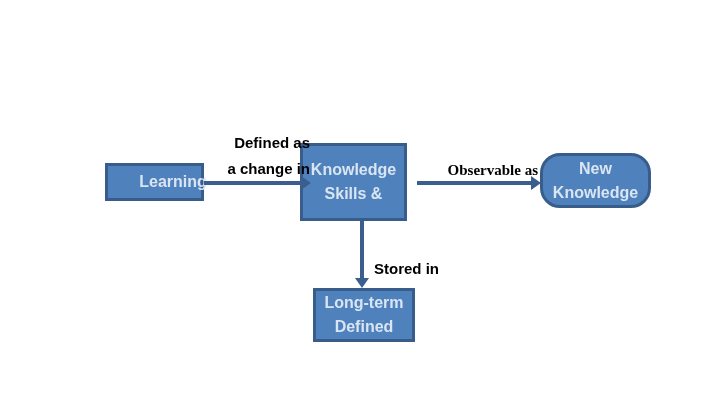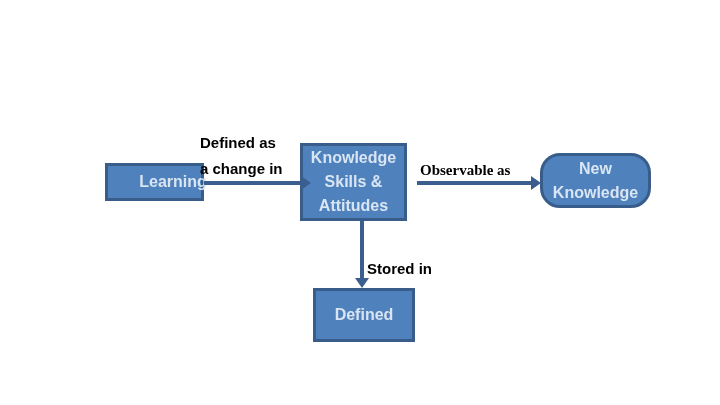--- a/index.html
+++ b/index.html
@@ -64,48 +64,48 @@
     border-top: 10px solid var(--arrow);
   }
   #a1-head { left:301px; top:176px; }
   #a2-head { left:531px; top:176px; }
   #a3-head { left:355px; top:278px; }
   .elabel {
     position: absolute;
     color: var(--label-text);
     font-weight: bold;
     font-size: 15px;
-    text-align: left;
+    text-align: right;
     white-space: nowrap;
   }
   #l-defined    { left:200px; top:130px; width:110px; line-height:26px; }
   #l-observable { left:420px; top:160px; width:118px; line-height:20px;font-family:Liberation Serif, serif; }
   #l-stored     { left:367px; top:259px; width:72px;  line-height:20px; }
 </style>
 </head>
 <body>
 
 <div class="slide">
 
   <div class="node" id="n-learning">
     <div class="nline">Learning</div>
   </div>
 
   <div class="node" id="n-knowledge">
     <div class="nline">Knowledge</div>
     <div class="nline">Skills &amp;</div>
-    <div class="nline">Attitudes</div>
   </div>
 
   <div class="node" id="n-new-behaviours">
     <div class="nline">New</div>
     <div class="nline">Knowledge</div>
   </div>
 
   <div class="node" id="n-longterm">
+    <div class="nline">Long-term</div>
     <div class="nline">Defined</div>
   </div>
 
   <div class="stem" id="a1-stem"></div>
   <div class="head right" id="a1-head"></div>
 
   <div class="stem" id="a2-stem"></div>
   <div class="head right" id="a2-head"></div>
 
   <div class="stem" id="a3-stem"></div>

